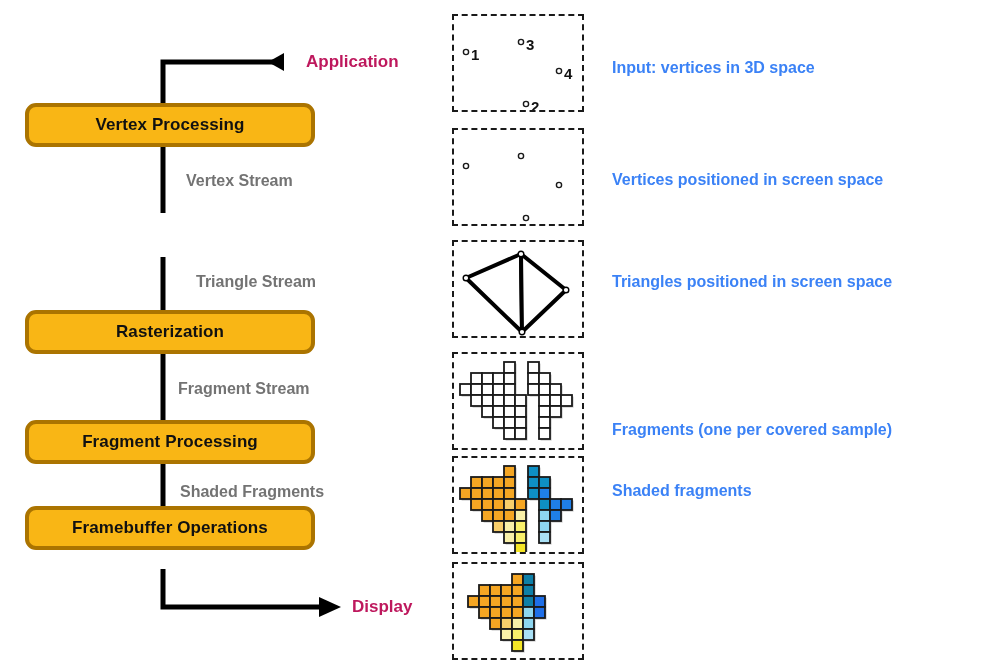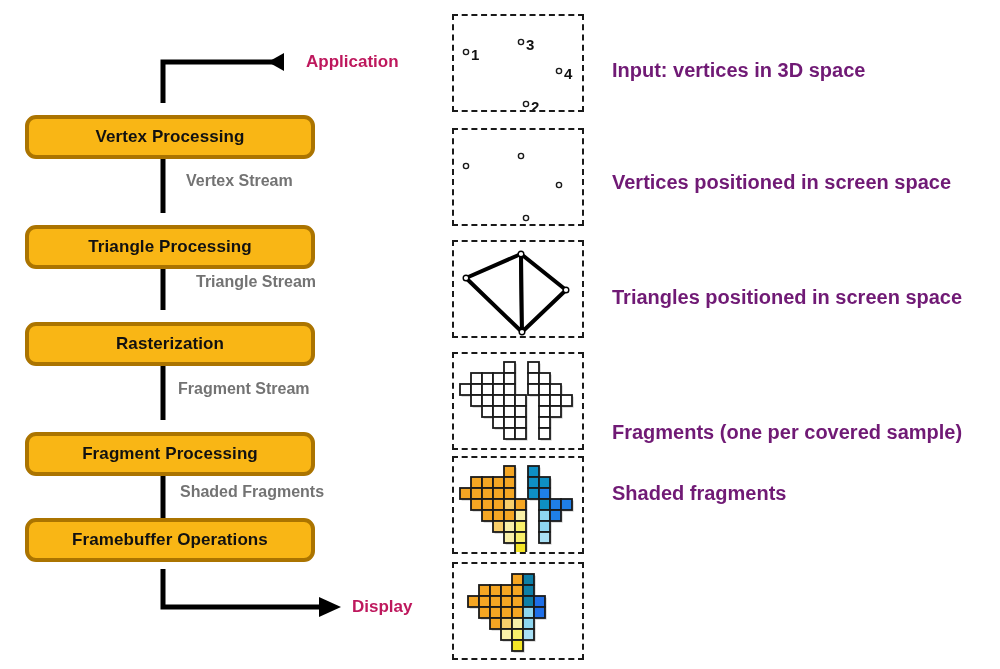--- a/index.html
+++ b/index.html
@@ -5,40 +5,40 @@
   html,body{margin:0;padding:0;background:#ffffff;}
   body{width:1000px;height:669px;position:relative;overflow:hidden;
        font-family:"Liberation Sans","DejaVu Sans",sans-serif;}
   #stage{position:absolute;left:0;top:0;width:1000px;height:669px;}
 
   
   .stage-box{
     position:absolute;left:25px;width:290px;height:44px;
     background:#F9B615;border:4px solid #AB7400;border-radius:11px;
     box-sizing:border-box;display:flex;align-items:center;justify-content:center;
-    color:#111111;font-weight:bold;font-size:17px;letter-spacing:.1px;margin-top:12px;
+    color:#111111;font-weight:bold;font-size:17px;letter-spacing:.1px;
   }
   .flow-label{
     position:absolute;color:#737373;font-weight:bold;font-size:16px;
     white-space:nowrap;
   }
   .endpoint-label{
     position:absolute;color:#be185d;font-weight:bold;font-size:17px;
     white-space:nowrap;
   }
 
   
   .panel{
     position:absolute;left:452px;width:132px;height:98px;
     border:2px dashed #1a1a1a;background:#ffffff;box-sizing:border-box;
   }
   .panel svg{display:block;width:100%;height:100%;}
   .caption{
-    position:absolute;left:612px;color:#701a75;font-weight:bold;
-    font-size:20px;white-space:nowrap;
+    position:absolute;left:612px;color:#3b82f6;font-weight:bold;
+    font-size:16px;white-space:nowrap;
   }
   .vnum{font-size:15px;font-weight:bold;fill:#111111;
         font-family:"Liberation Sans","DejaVu Sans",sans-serif;}
 </style>
 </head>
 <body>
 
 <div id="stage">
 
   <svg width="1000" height="669" style="position:absolute;left:0;top:0;">
@@ -50,23 +50,20 @@
     <line x1="163" y1="257" x2="163" y2="310" stroke="#000000" stroke-width="5"></line>
     <line x1="163" y1="354" x2="163" y2="420" stroke="#000000" stroke-width="5"></line>
     <line x1="163" y1="464" x2="163" y2="525" stroke="#000000" stroke-width="5"></line>
 
     <path d="M 163 569 L 163 607 L 320 607" stroke="#000000" stroke-width="5" fill="none"></path>
     <polygon points="341,607 319,597 319,617" fill="#000000"></polygon>
   </svg>
 
   <div class="stage-box" style="top:103px;">
     <span>Vertex Processing</span>
-  </div>
-  <div class="stage-box" style="top:213px;">
-    <span>Triangle Processing</span>
   </div>
   <div class="stage-box" style="top:420px;">
     <span>Fragment Processing</span>
   </div>
   <div class="stage-box" style="top:310px;">
     <span>Rasterization</span>
   </div>
   <div class="stage-box" style="top:506px;">
     <span>Framebuffer Operations</span>
   </div>
@@ -321,17 +318,17 @@
         <rect x="58" y="65" width="11" height="11" fill="#F9F06B" stroke="#1a1a1a" stroke-width="1.8"></rect>
         <rect x="70.6" y="66.6" width="11" height="11" fill="#9a9a9a" opacity="0.55"></rect>
         <rect x="69" y="65" width="11" height="11" fill="#A9E0F5" stroke="#1a1a1a" stroke-width="1.8"></rect>
         <rect x="59.6" y="77.6" width="11" height="11" fill="#9a9a9a" opacity="0.55"></rect>
         <rect x="58" y="76" width="11" height="11" fill="#F5E626" stroke="#1a1a1a" stroke-width="1.8"></rect>
       </svg>
     </div>
 
   <div class="caption" style="top:59px;">Input: vertices in 3D space</div>
   <div class="caption" style="top:171px;">Vertices positioned in screen space</div>
-  <div class="caption" style="top:286px;text-align:center;">Triangles positioned in screen space</div>
+  <div class="caption" style="top:273px;text-align:center;">Triangles positioned in screen space</div>
   <div class="caption" style="top:381px;margin-top:40px;">Fragments (one per covered sample)</div>
   <div class="caption" style="top:482px;">Shaded fragments</div>
 
 </div>
 
 </body></html>

